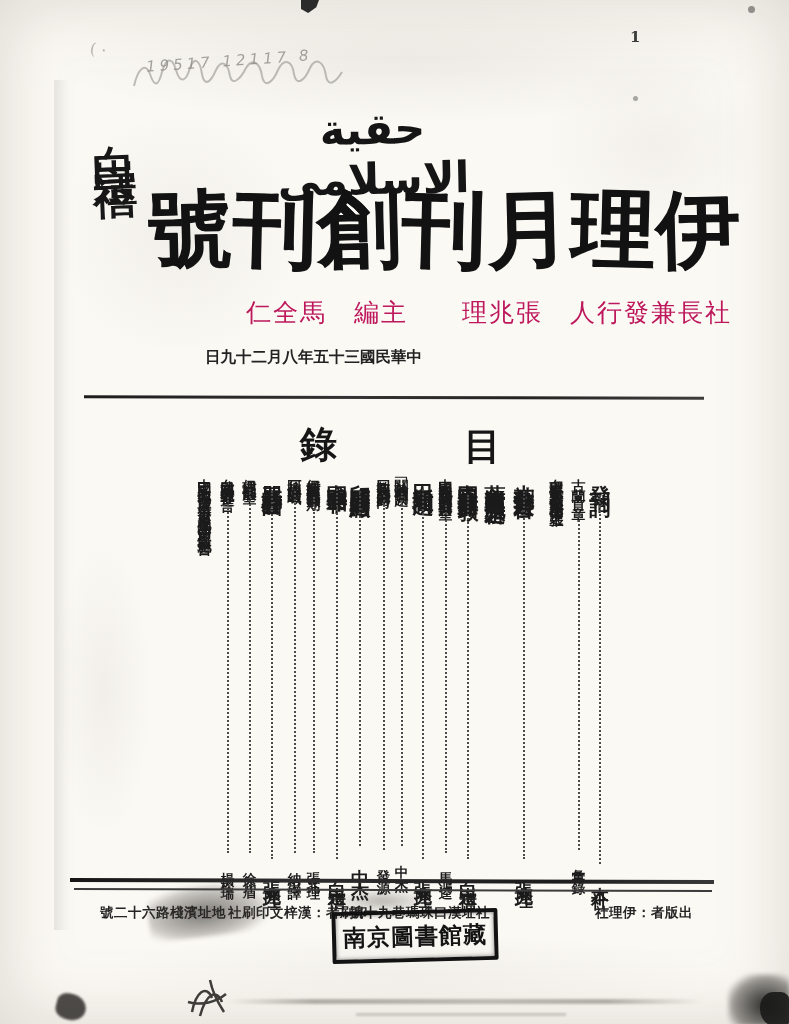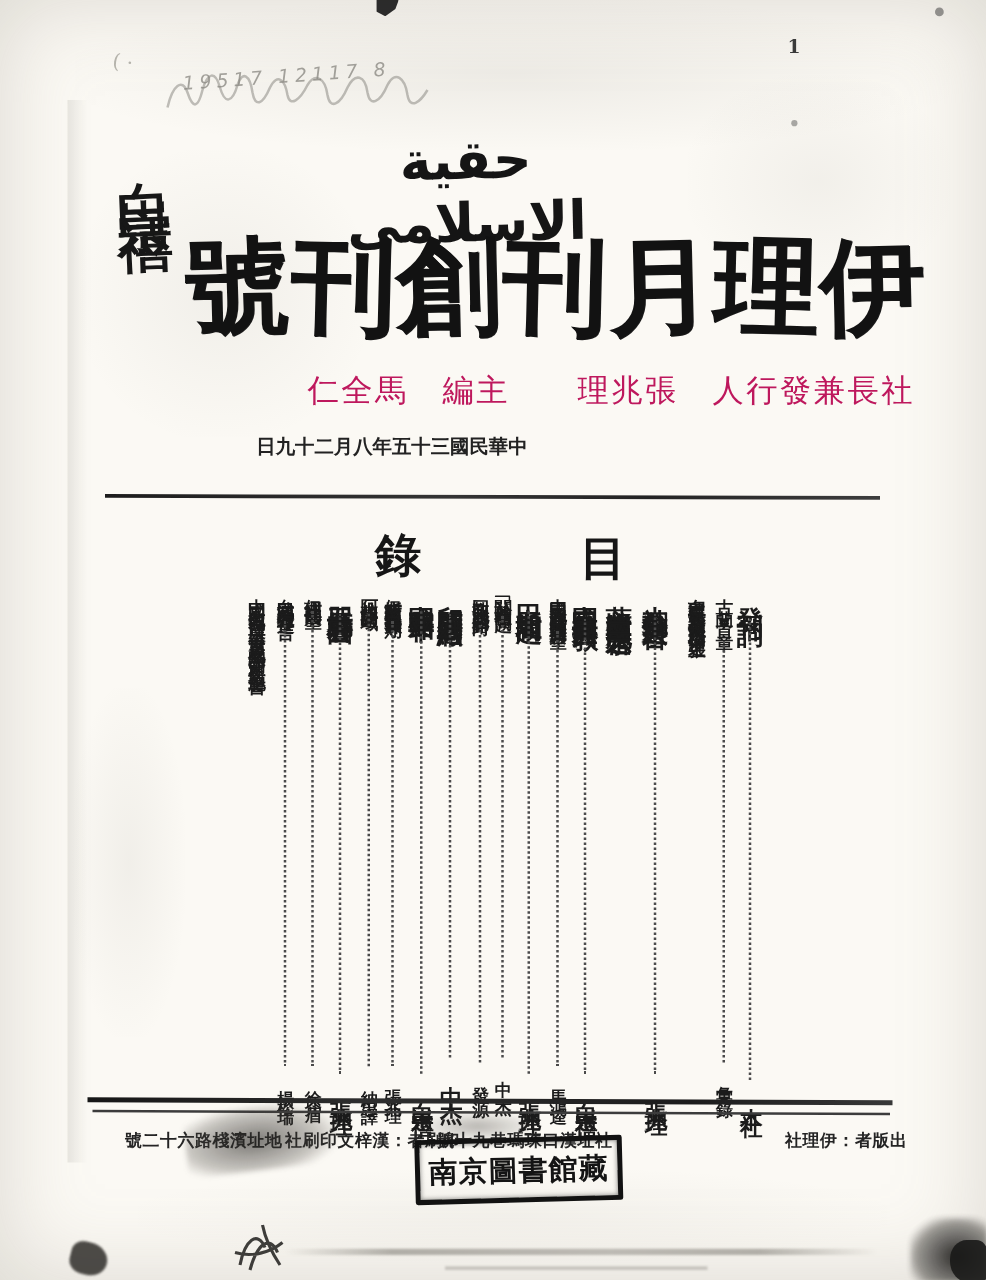--- a/index.html
+++ b/index.html
@@ -221,21 +221,21 @@
       </div>
     </div>
 
   <div class="rule-2a"></div>
   <div class="rule-2b"></div>
 
   <div id="imprint-line">
       <div class="imprint-seg" style="left: 100px;">號二十六路棧濱址地</div>
       <div class="imprint-seg" style="left: 228px;">社刷印文梓漢：者刷印</div>
       <div class="imprint-seg" style="left: 350px;">號十九巷瑪珠口漢址社</div>
-      <div class="imprint-seg" style="left: 628px;">社理伊：者版出</div>
+      <div class="imprint-seg" style="left: 595px;">社理伊：者版出</div>
     </div>
 
   <div class="stamp">
     <span class="stamp-text">南京圖書館藏</span>
   </div>
 
   <svg width="230" height="55" viewBox="0 0 230 55" style="position:absolute;left:128px;top:46px;opacity:.55">
     <path d="M6 40 C10 22 18 16 22 28 C26 40 30 42 34 26 C38 12 44 10 48 24 C52 38 58 36 62 22 C66 10 72 14 74 28 C76 40 82 38 88 24 C94 12 100 18 102 30 C104 40 112 34 118 22 C124 12 132 16 134 30 C136 42 144 38 150 24 C156 12 164 14 166 28 C168 40 176 36 182 22 C188 10 196 16 198 30 C200 42 208 36 214 26" stroke="#8e8c86" stroke-width="2" fill="none"></path>
   </svg>
   <div class="pencil-note">19517 12117 8</div>

